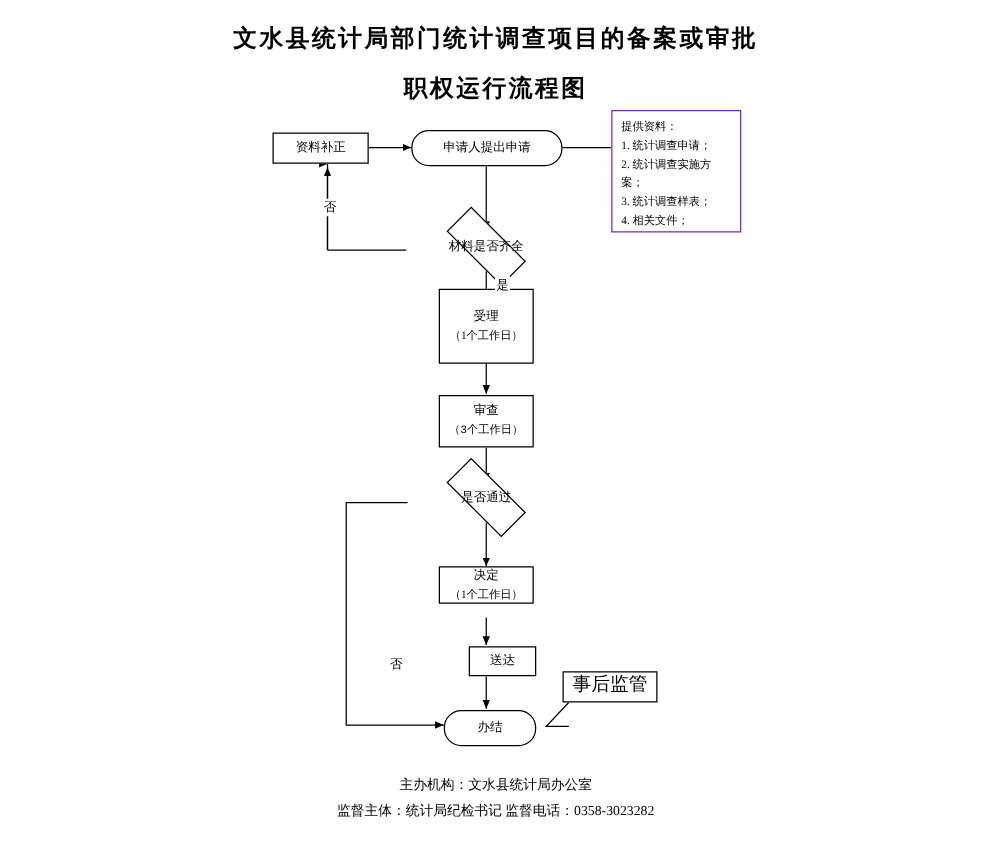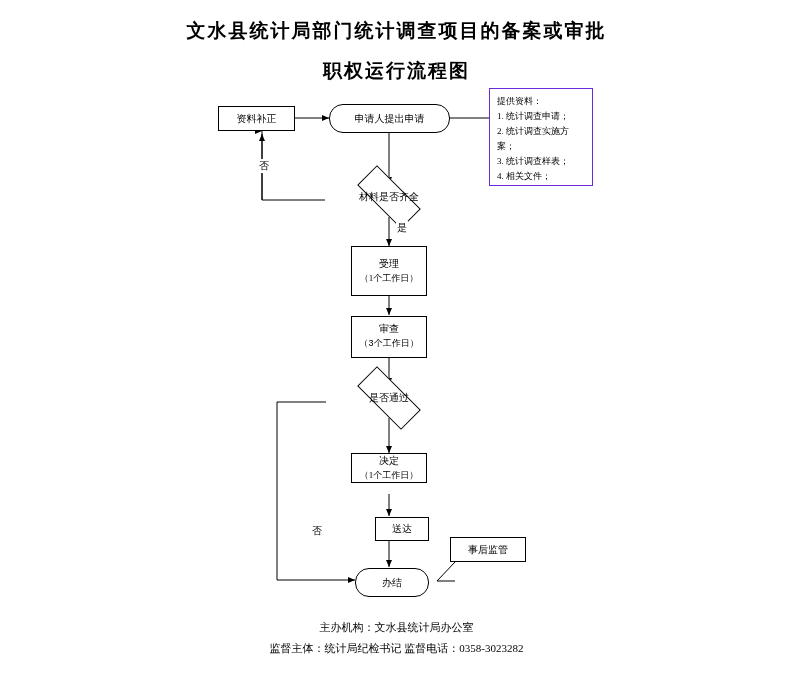--- a/index.html
+++ b/index.html
@@ -84,23 +84,22 @@
     font-family: "Liberation Serif", "DejaVu Serif", serif;
     text-align: left;
   }
   .note div { white-space: nowrap; }
 
   .callout {
     position: absolute;
     box-sizing: border-box;
     border: 1px solid #000000;
     background: #ffffff;
-    font-size: 10px;
+    font-size: 15px;
     display: flex;
-    align-items: center;
     justify-content: center;
     font-family: "Liberation Serif", "DejaVu Serif", serif;
   }
 
   .edge-label {
     position: absolute;
     font-size: 10px;
     font-family: "Liberation Serif", "DejaVu Serif", serif;
     background: #ffffff;
     padding: 0 1px;
@@ -175,21 +174,21 @@
 
 <div class="node rounded" style="left:329px; top:104px; width:121px; height:29px;">
   <span>申请人提出申请</span>
 </div>
 
 <div class="diamond-wrap" style="left:344px; top:177px; width:90px; height:40px;">
   <div class="diamond-shape" style="width:62px; height:28px; left:14px; top:6px;"></div>
   <div class="diamond-label">材料是否齐全</div>
 </div>
 
-<div class="node" style="left:351px; top:246px; width:76px; height:50px;">
+<div class="node" style="left:351px; top:231px; width:76px; height:60px;">
   <span>受理</span>
   <span class="sub">（1个工作日）</span>
 </div>
 
 <div class="node" style="left:351px; top:316px; width:76px; height:42px;font-family:Liberation Mono, monospace;">
   <span>审查</span>
   <span class="sub">（3个工作日）</span>
 </div>
 
 <div class="diamond-wrap" style="left:344px; top:378px; width:90px; height:40px;">

